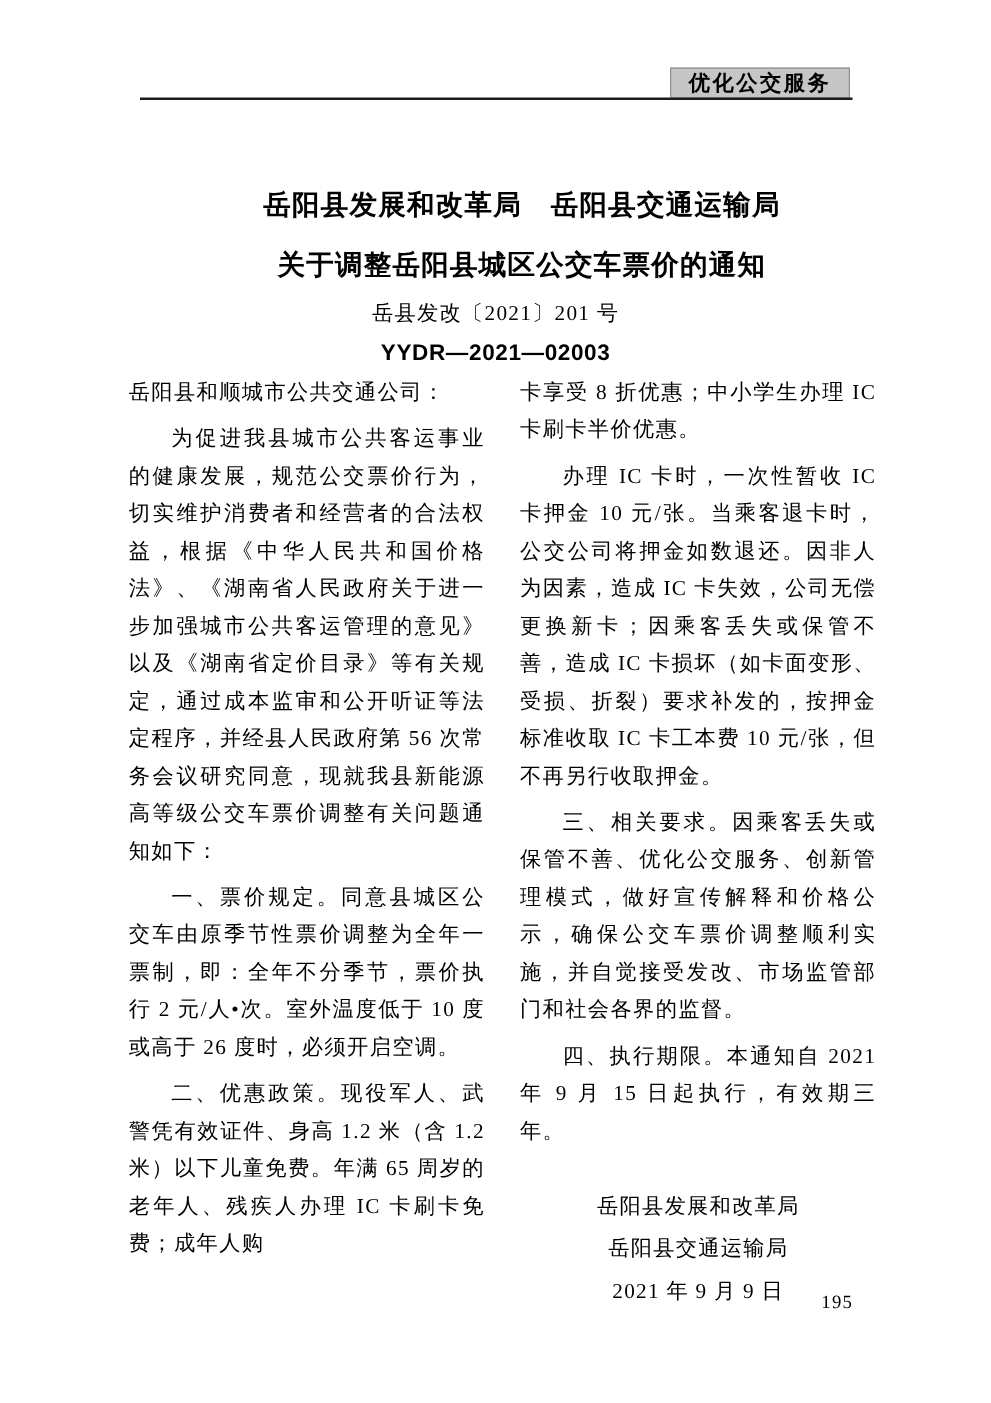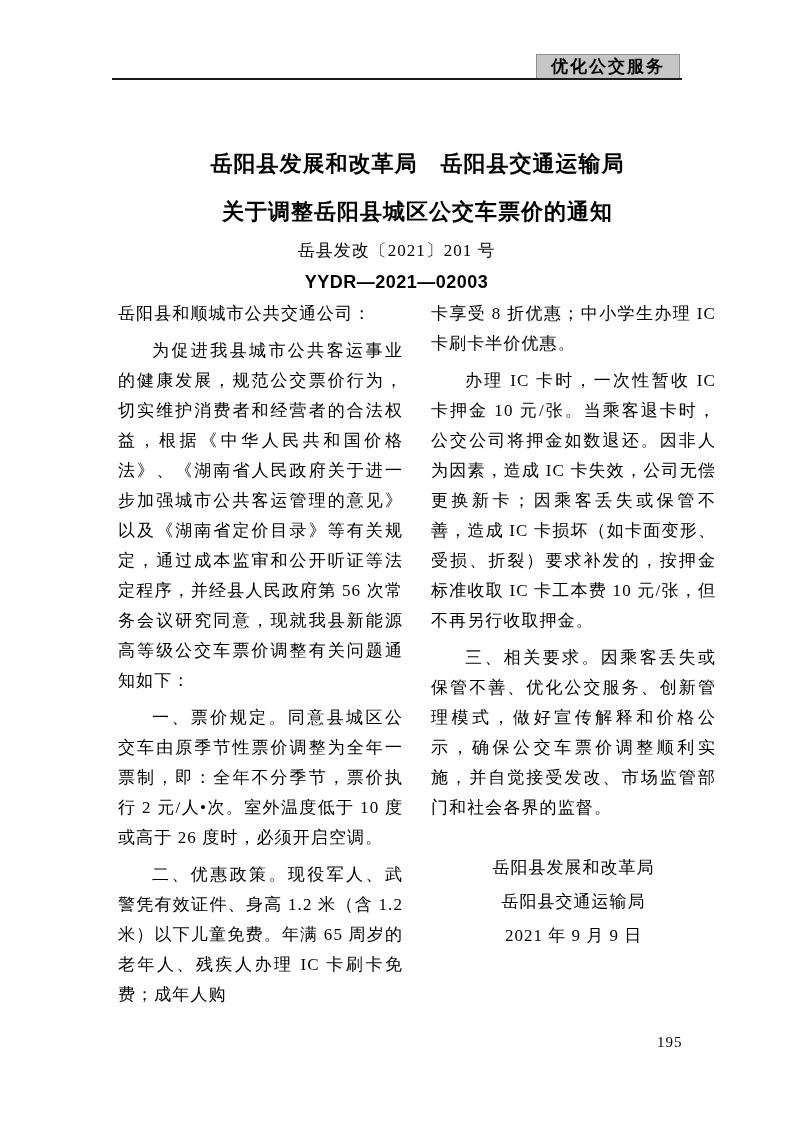--- a/index.html
+++ b/index.html
@@ -54,21 +54,21 @@
   .doc-code {
     margin-top: 5px;
     font-family: "Liberation Sans", "DejaVu Sans", sans-serif;
     font-weight: bold;
     font-size: 18px;
     line-height: 26px;
     letter-spacing: 0.5px;
   }
   .columns {
     position: absolute;
-    top: 299px; left: 118px;
+    top: 299px; left: 103px;
     width: 598px;
     display: flex;
     gap: 28px;
   }
   .col {
     width: 291px;
     font-size: 17px;
     line-height: 30px;
     letter-spacing: 1.1px;
     text-align: justify;
@@ -106,20 +106,21 @@
   <div class="col">
     <p class="no-indent">岳阳县和顺城市公共交通公司：</p>
     <p>为促进我县城市公共客运事业的健康发展，规范公交票价行为，切实维护消费者和经营者的合法权益，根据《中华人民共和国价格法》、《湖南省人民政府关于进一步加强城市公共客运管理的意见》以及《湖南省定价目录》等有关规定，通过成本监审和公开听证等法定程序，并经县人民政府第 56 次常务会议研究同意，现就我县新能源高等级公交车票价调整有关问题通知如下：</p>
     <p>一、票价规定。同意县城区公交车由原季节性票价调整为全年一票制，即：全年不分季节，票价执行 2 元/人•次。室外温度低于 10 度或高于 26 度时，必须开启空调。</p>
     <p>二、优惠政策。现役军人、武警凭有效证件、身高 1.2 米（含 1.2 米）以下儿童免费。年满 65 周岁的老年人、残疾人办理 IC 卡刷卡免费；成年人购</p>
   </div>
   <div class="col">
     <p class="no-indent">卡享受 8 折优惠；中小学生办理 IC 卡刷卡半价优惠。</p>
     <p>办理 IC 卡时，一次性暂收 IC 卡押金 10 元/张。当乘客退卡时，公交公司将押金如数退还。因非人为因素，造成 IC 卡失效，公司无偿更换新卡；因乘客丢失或保管不善，造成 IC 卡损坏（如卡面变形、受损、折裂）要求补发的，按押金标准收取 IC 卡工本费 10 元/张，但不再另行收取押金。</p>
     <p>三、相关要求。因乘客丢失或保管不善、优化公交服务、创新管理模式，做好宣传解释和价格公示，确保公交车票价调整顺利实施，并自觉接受发改、市场监管部门和社会各界的监督。</p>
+    <p>四、执行期限。本通知自 2021 年 9 月 15 日起执行，有效期三年。</p>
     <div class="signature">
       <div>岳阳县发展和改革局</div>
       <div>岳阳县交通运输局</div>
       <div>2021 年 9 月 9 日</div>
     </div>
   </div>
 </div>
 
 <div class="page-number">195</div>
 

